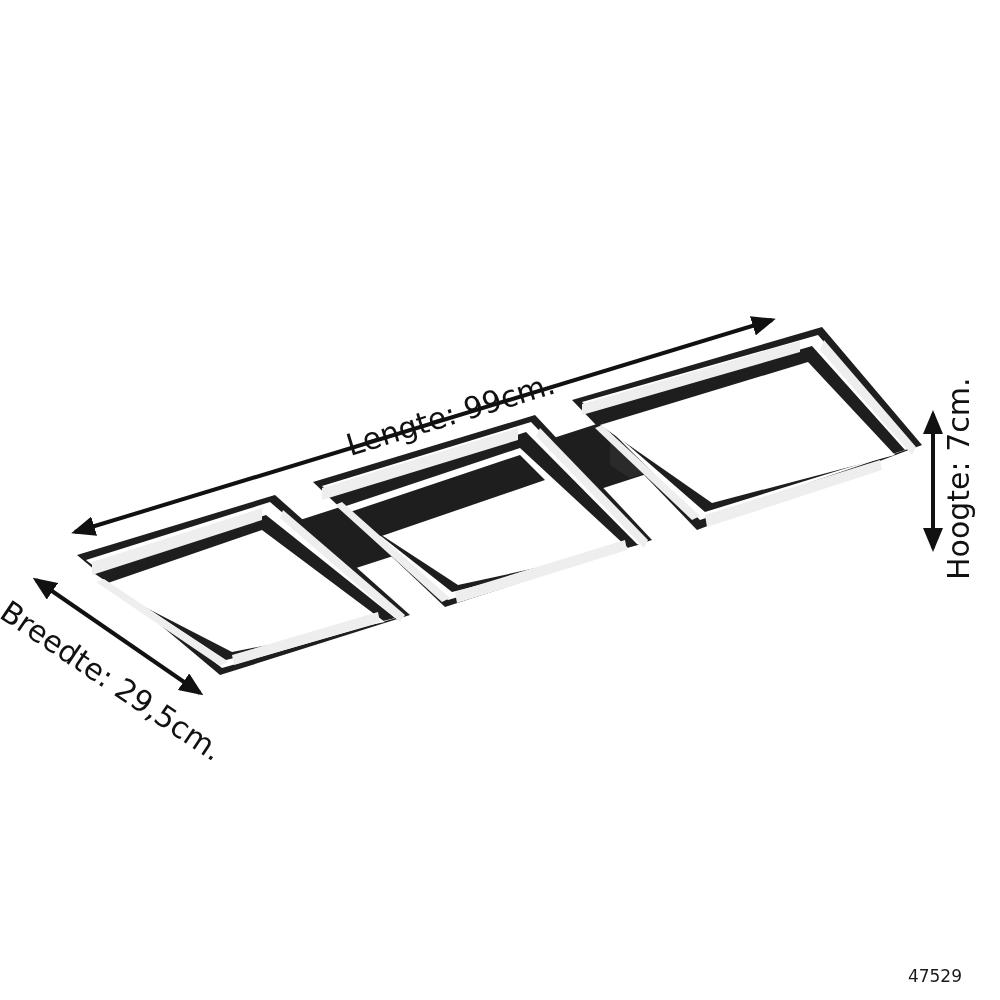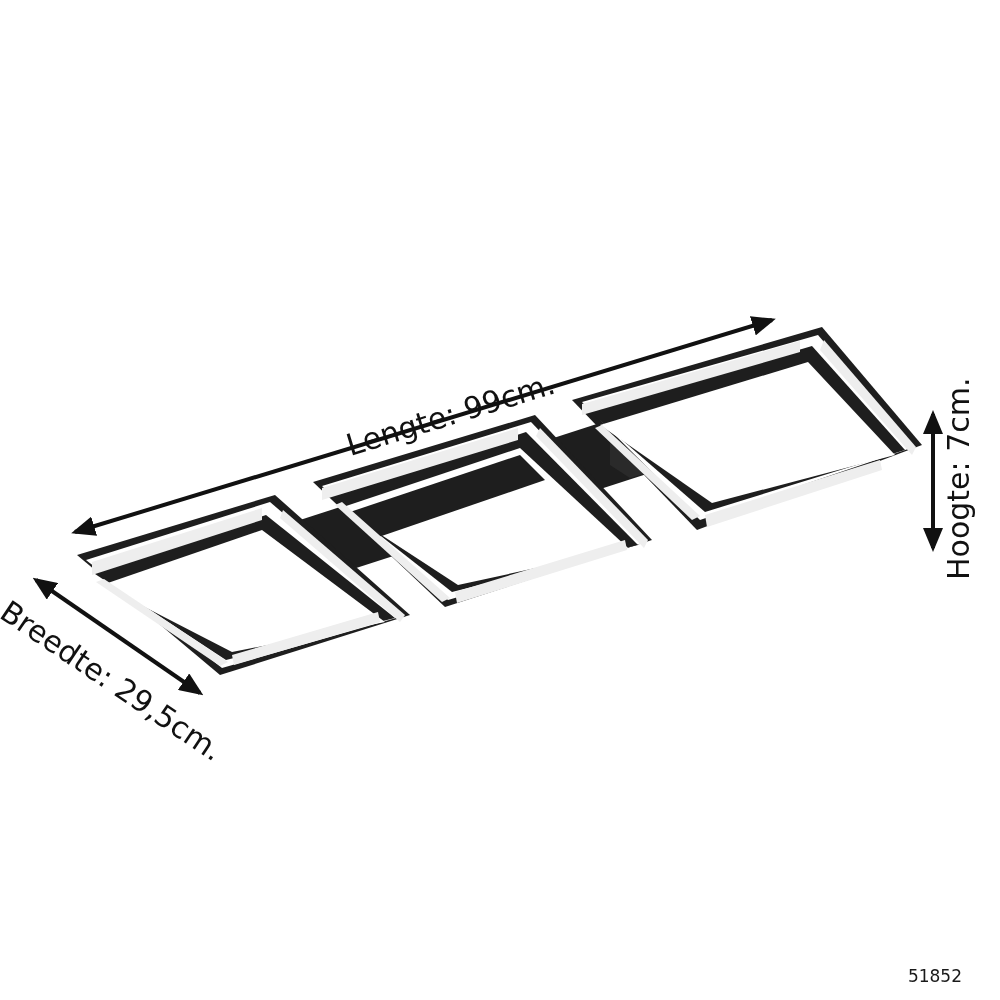--- a/index.html
+++ b/index.html
@@ -80,13 +80,13 @@
   <line x1="36" y1="580" x2="200" y2="693" stroke="#111" stroke-width="4" marker-start="url(#ah)" marker-end="url(#ah)"></line>
   <line x1="933" y1="414" x2="933" y2="548" stroke="#111" stroke-width="4" marker-start="url(#ah)" marker-end="url(#ah)"></line>
 </svg>
 
 <div class="dim-label" style="left:343px; top:432px; transform: rotate(-17deg);">Lengte: 99cm.</div>
 
 <div class="dim-label" style="left:12px; top:596px; transform: rotate(34deg);">Breedte: 29,5cm.</div>
 
 <div class="dim-label" style="left:944px; top:580px; transform: rotate(-90deg);">Hoogte: 7cm.</div>
 
-<div class="product-code">51852</div>
+<div class="product-code">47529</div>
 
 </body></html>

